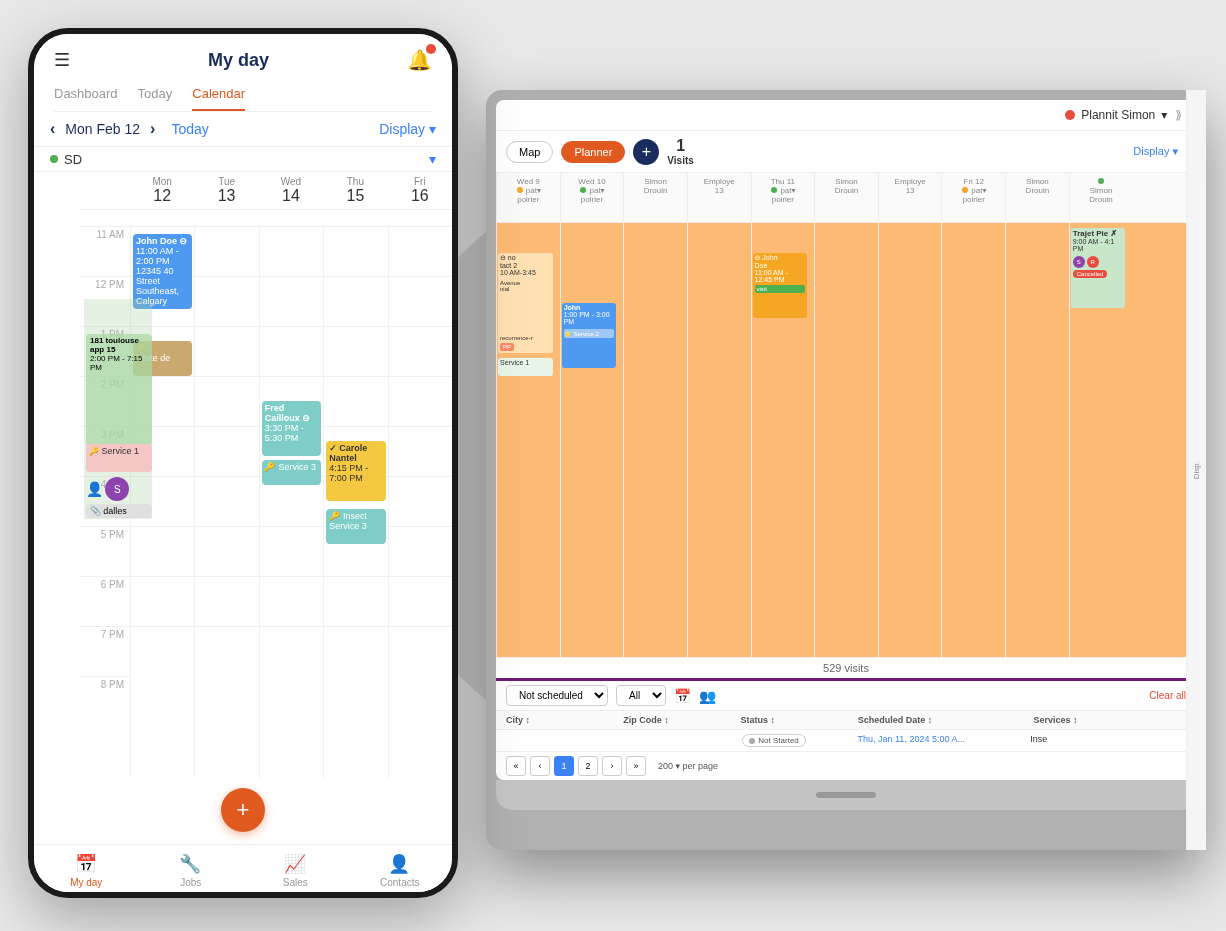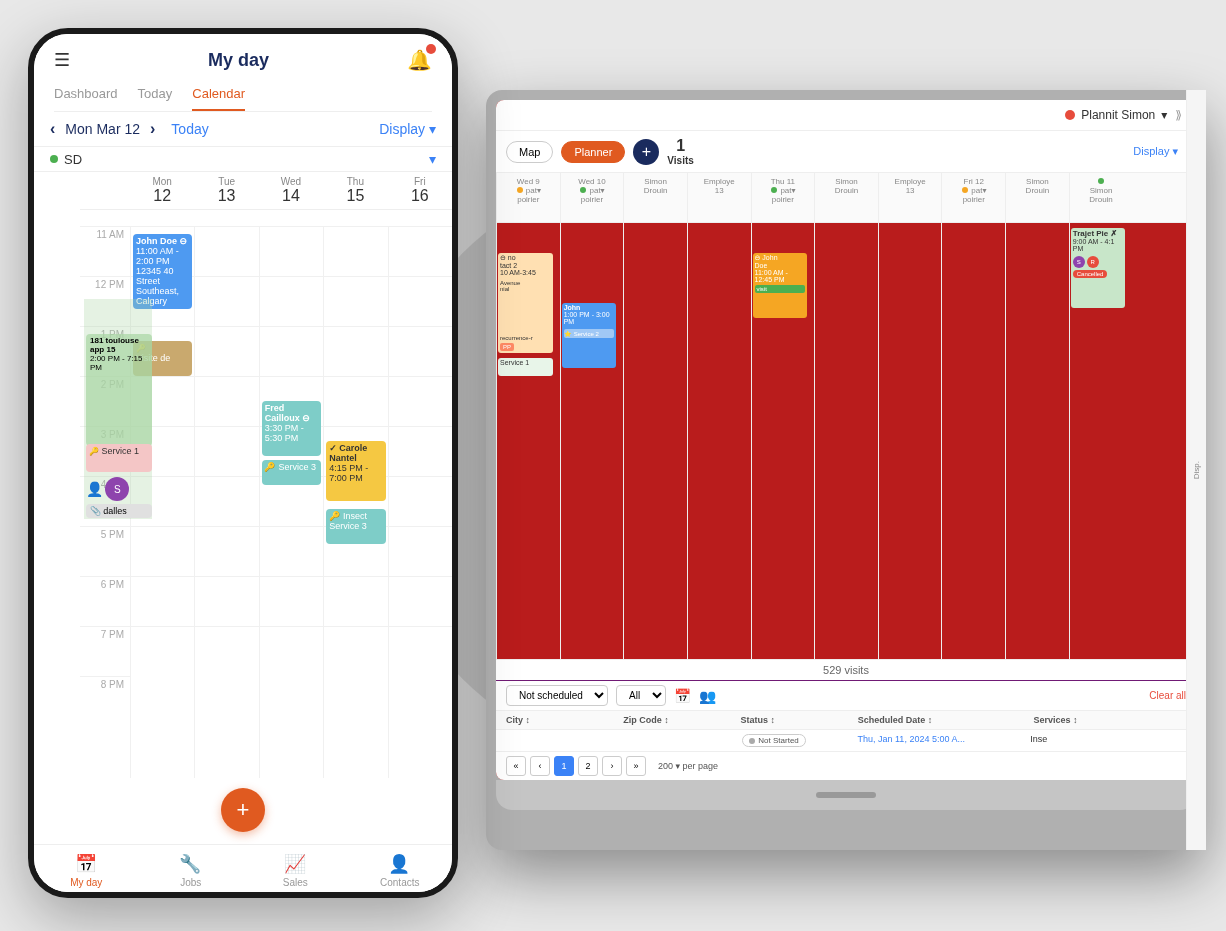--- a/index.html
+++ b/index.html
@@ -308,21 +308,21 @@
       background: #b0b0b0;
       border-radius: 16px;
       box-shadow: 0 25px 60px rgba(0,0,0,0.4);
       z-index: 5;
       padding: 10px 10px 0;
     }
 
     .laptop-screen {
       width: 100%;
       height: 680px;
-      background: #b91c1c;
+      background: #fdba74;
       border-radius: 8px;
       overflow: hidden;
       display: flex;
       flex-direction: column;
     }
 
     .laptop-base {
       height: 30px;
       background: #c5c5c5;
       border-radius: 0 0 16px 16px;
@@ -476,21 +476,21 @@
     .visits-section {
       border-top: 1px solid #eee;
       background: #fff;
     }
 
     .visits-count-bar {
       padding: 4px 10px;
       font-size: 11px;
       color: #666;
       text-align: center;
-      border-bottom: 1px solid #701a75;
+      border-bottom: 3px solid #701a75;
     }
 
     .visits-filters {
       display: flex;
       align-items: center;
       gap: 8px;
       padding: 4px 10px;
       border-bottom: 1px solid #eee;
     }
 
@@ -598,21 +598,21 @@
       </div>
       <div class="phone-nav">
         <span class="phone-nav-item">Dashboard</span>
         <span class="phone-nav-item">Today</span>
         <span class="phone-nav-item active">Calendar</span>
       </div>
     </div>
 
     <div class="phone-date-bar">
       <span class="nav-arrow">‹</span>
-      <span class="date-text">Mon Mar 12</span>
+      <span class="date-text">Mon Feb 12</span>
       <span class="nav-arrow">›</span>
       <span class="today-btn">Today</span>
       <span class="display-btn">
         <span>Display</span> ▾
       </span>
     </div>
 
     <div class="sd-bar">
       <span class="sd-dot"></span>
       <span class="sd-text">SD</span>

